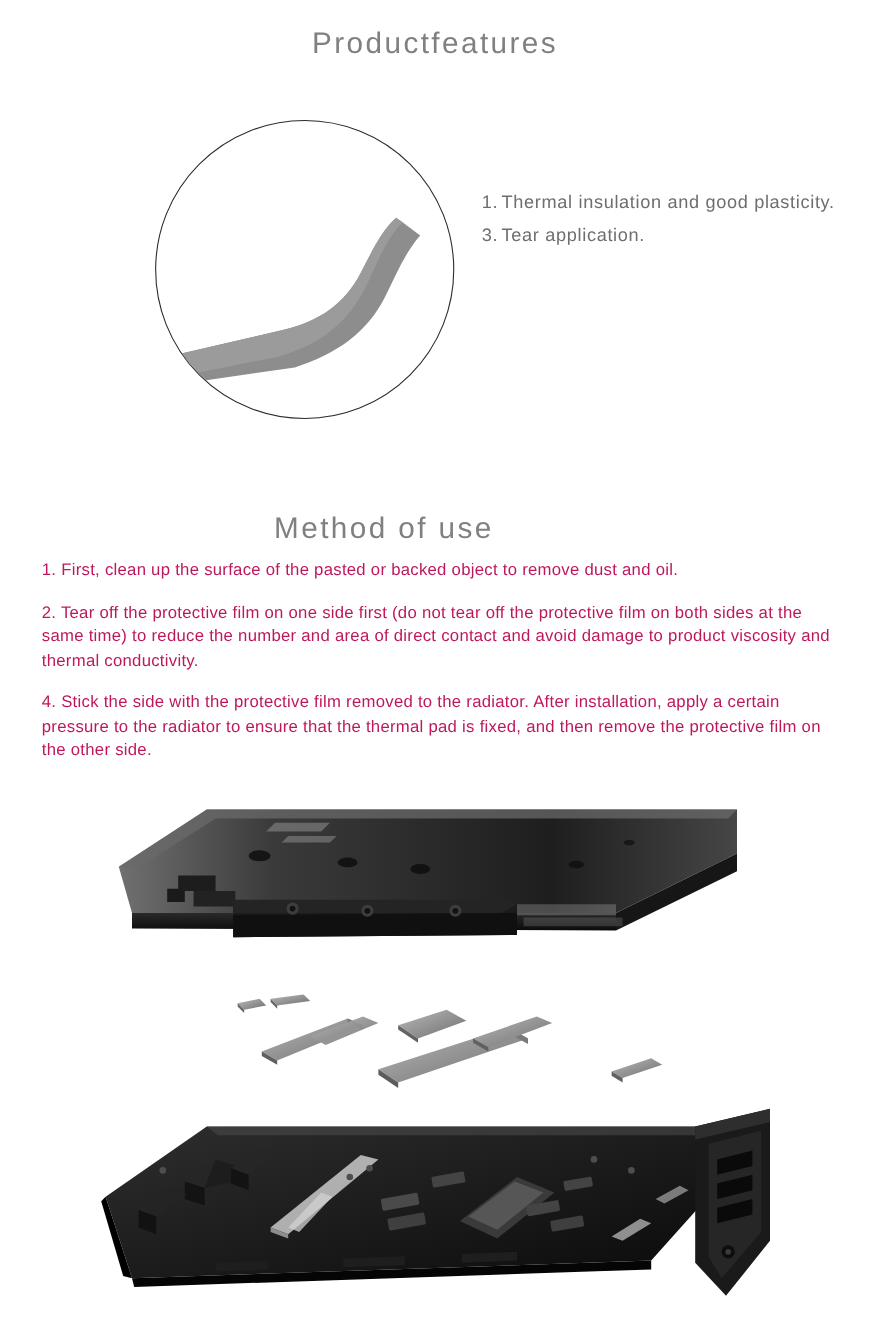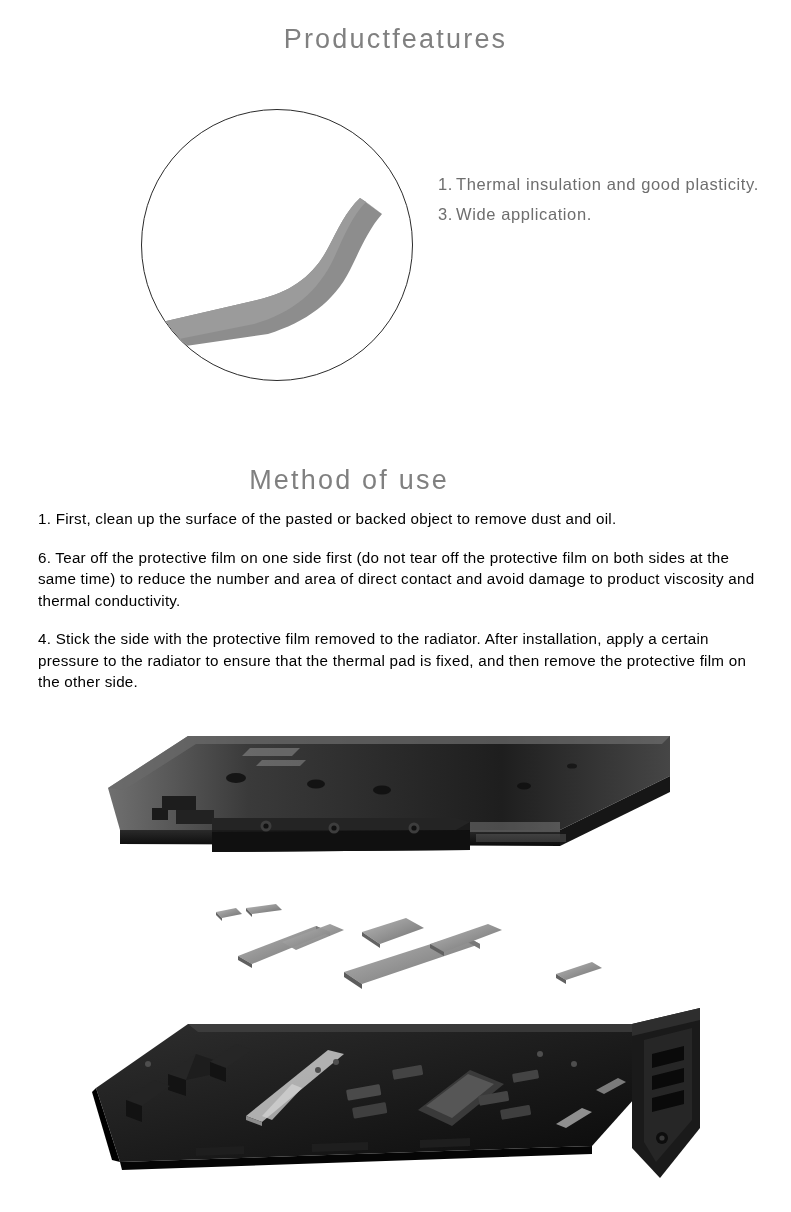--- a/index.html
+++ b/index.html
@@ -84,21 +84,21 @@
   }
 
   
   .method-body {
     position: absolute;
     top: 508px;
     left: 38px;
     width: 726px;
     font-size: 15.2px;
     line-height: 21.5px;
-    color: #000000;
+    color: #be185d;
     letter-spacing: 0.25px;
   }
   .method-body p {
     margin: 0 0 17px 0;
   }
 
   
   .product-figure {
     position: absolute;
     left: 0;
@@ -125,30 +125,30 @@
         <path d="M20,212 L30,238 L22,232 Z" fill="#787878"></path>
         <path d="M218,88 L240,104 L224,92 Z" fill="#7d7d7d"></path>
       </svg>
     </div>
 
     <div class="features-list">
       <div class="item">
         <span class="num">1.</span><span>Thermal insulation and good plasticity.</span>
       </div>
       <div class="item">
-        <span class="num">3.</span><span>Wide application.</span>
+        <span class="num">3.</span><span>Tear application.</span>
       </div>
     </div>
   </div>
 
   <div class="section-title" id="method-title">Method of use</div>
 
   <div class="method-body">
     <p>1. First, clean up the surface of the pasted or backed object to remove dust and oil.</p>
-    <p>6. Tear off the protective film on one side first (do not tear off the protective film on both sides at the same time) to reduce the number and area of direct contact and avoid damage to product viscosity and thermal conductivity.</p>
+    <p>2. Tear off the protective film on one side first (do not tear off the protective film on both sides at the same time) to reduce the number and area of direct contact and avoid damage to product viscosity and thermal conductivity.</p>
     <p>4. Stick the side with the protective film removed to the radiator. After installation, apply a certain pressure to the radiator to ensure that the thermal pad is fixed, and then remove the protective film on the other side.</p>
   </div>
 
   <div class="product-figure">
     <svg width="791" height="494" viewBox="0 0 791 494">
 
       <defs>
         <linearGradient id="blockTop" x1="0" y1="0" x2="1" y2="1">
           <stop offset="0%" stop-color="#5a5a5a"></stop>
           <stop offset="40%" stop-color="#2c2c2c"></stop>

